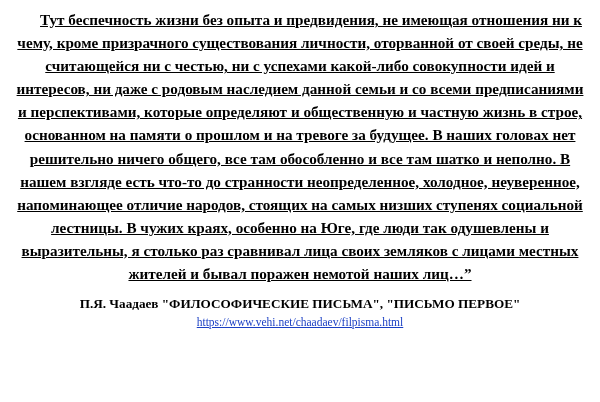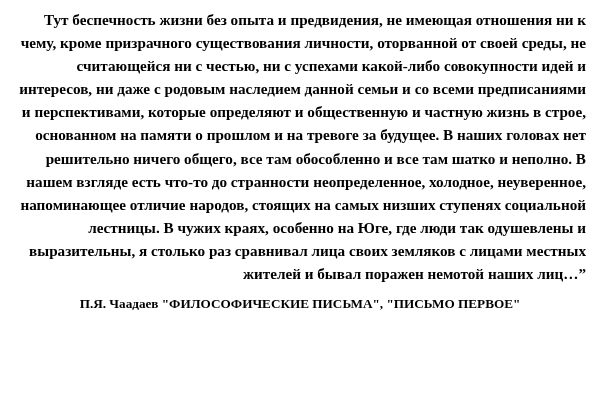--- a/index.html
+++ b/index.html
@@ -19,23 +19,24 @@
     height: 402px;
     box-sizing: border-box;
     padding: 8px 14px 0 14px;
   }
   .quote-body {
     font-family: "Liberation Serif", serif;
     font-weight: bold;
     font-size: 15.2px;
     line-height: 1.52;
     color: #000000;
-    text-align: right;
+    text-align: center;
     text-indent: 22px;
     margin: 0;
+    text-decoration: underline;
   }
   .attribution {
     margin-top: 10px;
     text-align: center;
     font-family: "Liberation Serif", serif;
     font-weight: bold;
     font-size: 13.2px;
     color: #000000;
     line-height: 1.3;
   }
@@ -52,14 +53,15 @@
 </style>
 </head>
 <body>
 
 <div class="page">
 
   <p class="quote-body">Тут беспечность жизни без опыта и предвидения, не имеющая отношения ни к чему, кроме призрачного существования личности, оторванной от своей среды, не считающейся ни с честью, ни с успехами какой-либо совокупности идей и интересов, ни даже с родовым наследием данной семьи и со всеми предписаниями и перспективами, которые определяют и общественную и частную жизнь в строе, основанном на памяти о прошлом и на тревоге за будущее. В наших головах нет решительно ничего общего, все там обособленно и все там шатко и неполно. В нашем взгляде есть что-то до странности неопределенное, холодное, неуверенное, напоминающее отличие народов, стоящих на самых низших ступенях социальной лестницы. В чужих краях, особенно на Юге, где люди так одушевлены и выразительны, я столько раз сравнивал лица своих земляков с лицами местных жителей и бывал поражен немотой наших лиц…”</p>
 
   <div class="attribution">П.Я. Чаадаев "ФИЛОСОФИЧЕСКИЕ ПИСЬМА", "ПИСЬМО ПЕРВОЕ"</div>
 
+  <a class="source-link" href="#">https://www.vehi.net/chaadaev/filpisma.html</a>
 
 </div>
 
 </body></html>

